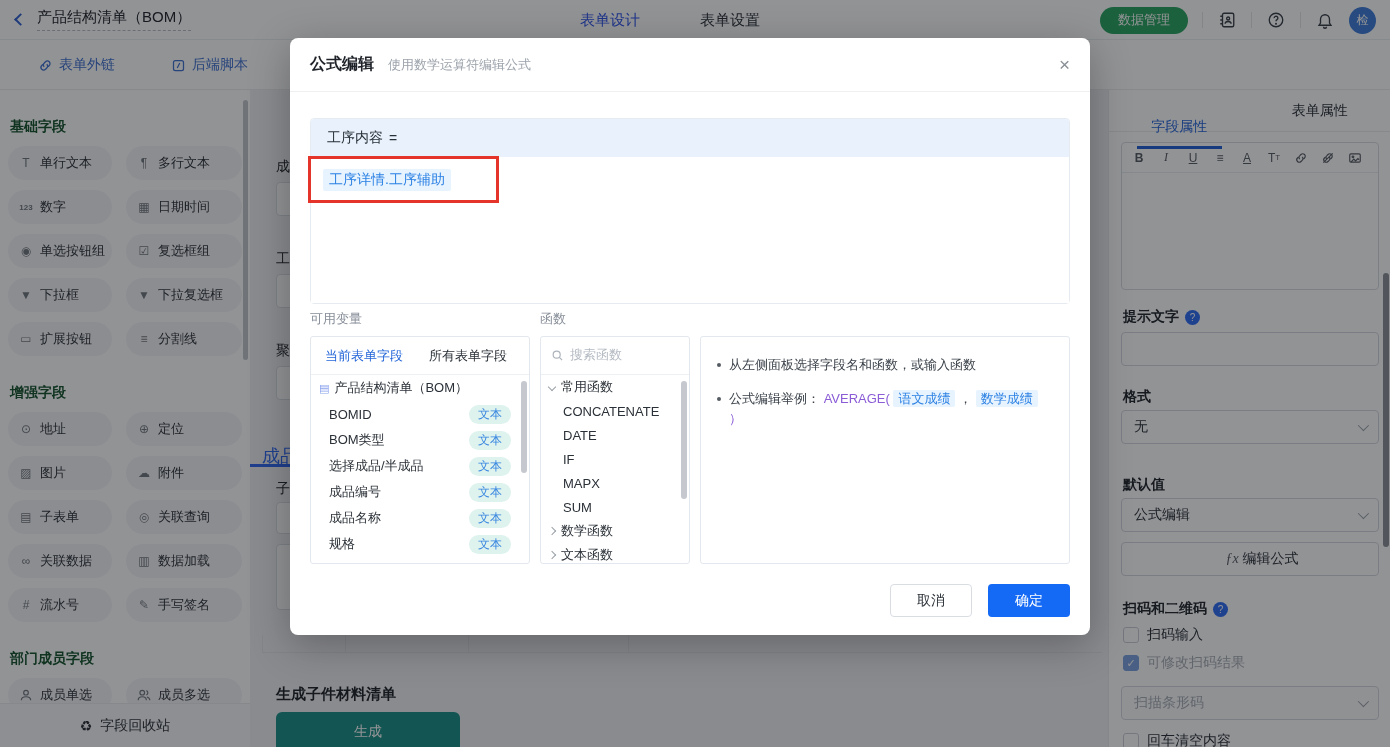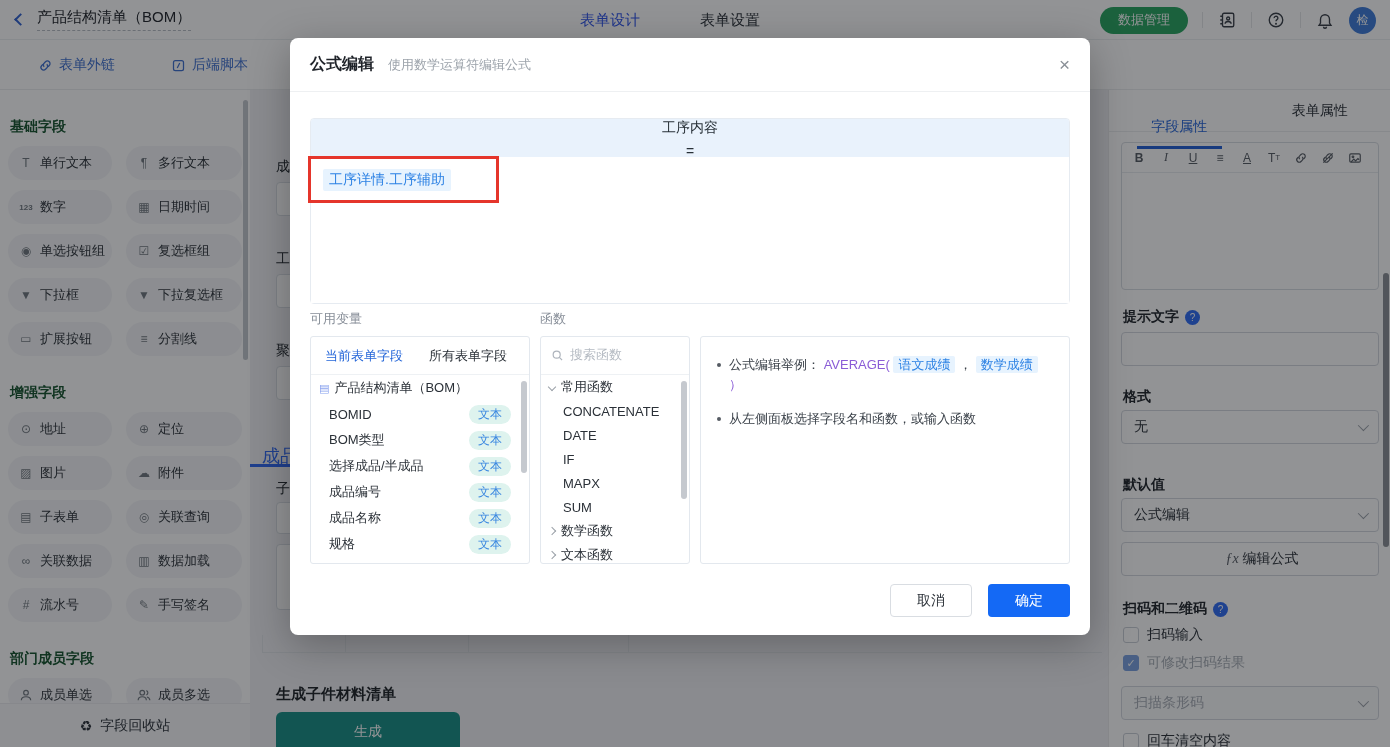--- a/index.html
+++ b/index.html
@@ -83,21 +83,21 @@
   
   #overlay { position:absolute; inset:0; background:rgba(14,16,20,0.45); z-index:50; }
 
   
   #modal { position:absolute; left:290px; top:38px; width:800px; height:597px; background:#fff; border-radius:8px; box-shadow:0 10px 40px rgba(0,0,0,.28); z-index:60; }
   .m-header { height:54px; display:flex; align-items:center; padding:0 20px; border-bottom:1px solid #eef0f2; }
   #m-title { font-size:16px; font-weight:bold; color:#1f2329; }
   #m-subtitle { font-size:13px; color:#9ca3ab; margin-left:14px; }
   #m-close { margin-left:auto; font-size:19px; color:#8a9097; cursor:pointer; line-height:1; }
   .formula-box { position:absolute; left:20px; top:80px; width:760px; height:186px; border:1px solid #e6ebf1; border-radius:4px; }
-  .formula-head { height:38px; background:#e9f2fc; display:flex; align-items:center; padding:0 16px; font-size:14px; color:#273037; gap:6px; border-radius:3px 3px 0 0;flex-direction:column; }
+  .formula-head { height:38px; background:#e9f2fc; display:flex; align-items:center; padding:0 16px; font-size:14px; color:#273037; gap:6px; border-radius:3px 3px 0 0; }
   .formula-body { position:relative; height:146px; background:#fff; }
   .token-chip { position:absolute; left:12px; top:12px; background:#e7f3fe; color:#2d82e4; font-size:14px; padding:2px 6px; border-radius:2px; cursor:pointer; }
   #red-annot { position:absolute; left:18px; top:118px; width:191px; height:47px; border:3px solid #e5352b; z-index:5; pointer-events:none; }
 
   .pane-label { position:absolute; top:272px; font-size:13px; color:#878e98; }
   .pane { position:absolute; top:298px; height:228px; border:1px solid #e3e8ee; border-radius:3px; background:#fff; overflow:hidden; }
   #pane-vars { left:20px; width:220px; }
   #pane-fns { left:250px; width:150px; }
   #pane-help { left:410px; width:370px; }
 
@@ -512,33 +512,33 @@
             <span>文本函数</span>
           </div>
         </div>
       <div class="pane-scroll" style="right:2px; top:44px; height:118px;"></div>
     </div>
 
     <div class="pane" id="pane-help">
       <div class="inner">
         <div class="help-line">
           <span class="bullet"></span>
+          <span>从左侧面板选择字段名和函数，或输入函数</span>
+        </div>
+        <div class="help-line">
+          <span class="bullet"></span>
           <span>
             <span>公式编辑举例：</span>
             <span class="fn-name">AVERAGE(</span>
             <span class="ex-chip">语文成绩</span>
             <span>，</span>
             <span class="ex-chip">数学成绩</span>
             <span class="fn-name">）</span>
           </span>
         </div>
-        <div class="help-line">
-          <span class="bullet"></span>
-          <span>从左侧面板选择字段名和函数，或输入函数</span>
-        </div>
       </div>
     </div>
 
     <div class="m-footer">
       <button class="btn-cancel">取消</button>
       <button class="btn-ok">确定</button>
     </div>
   </div>
 
 </div>

